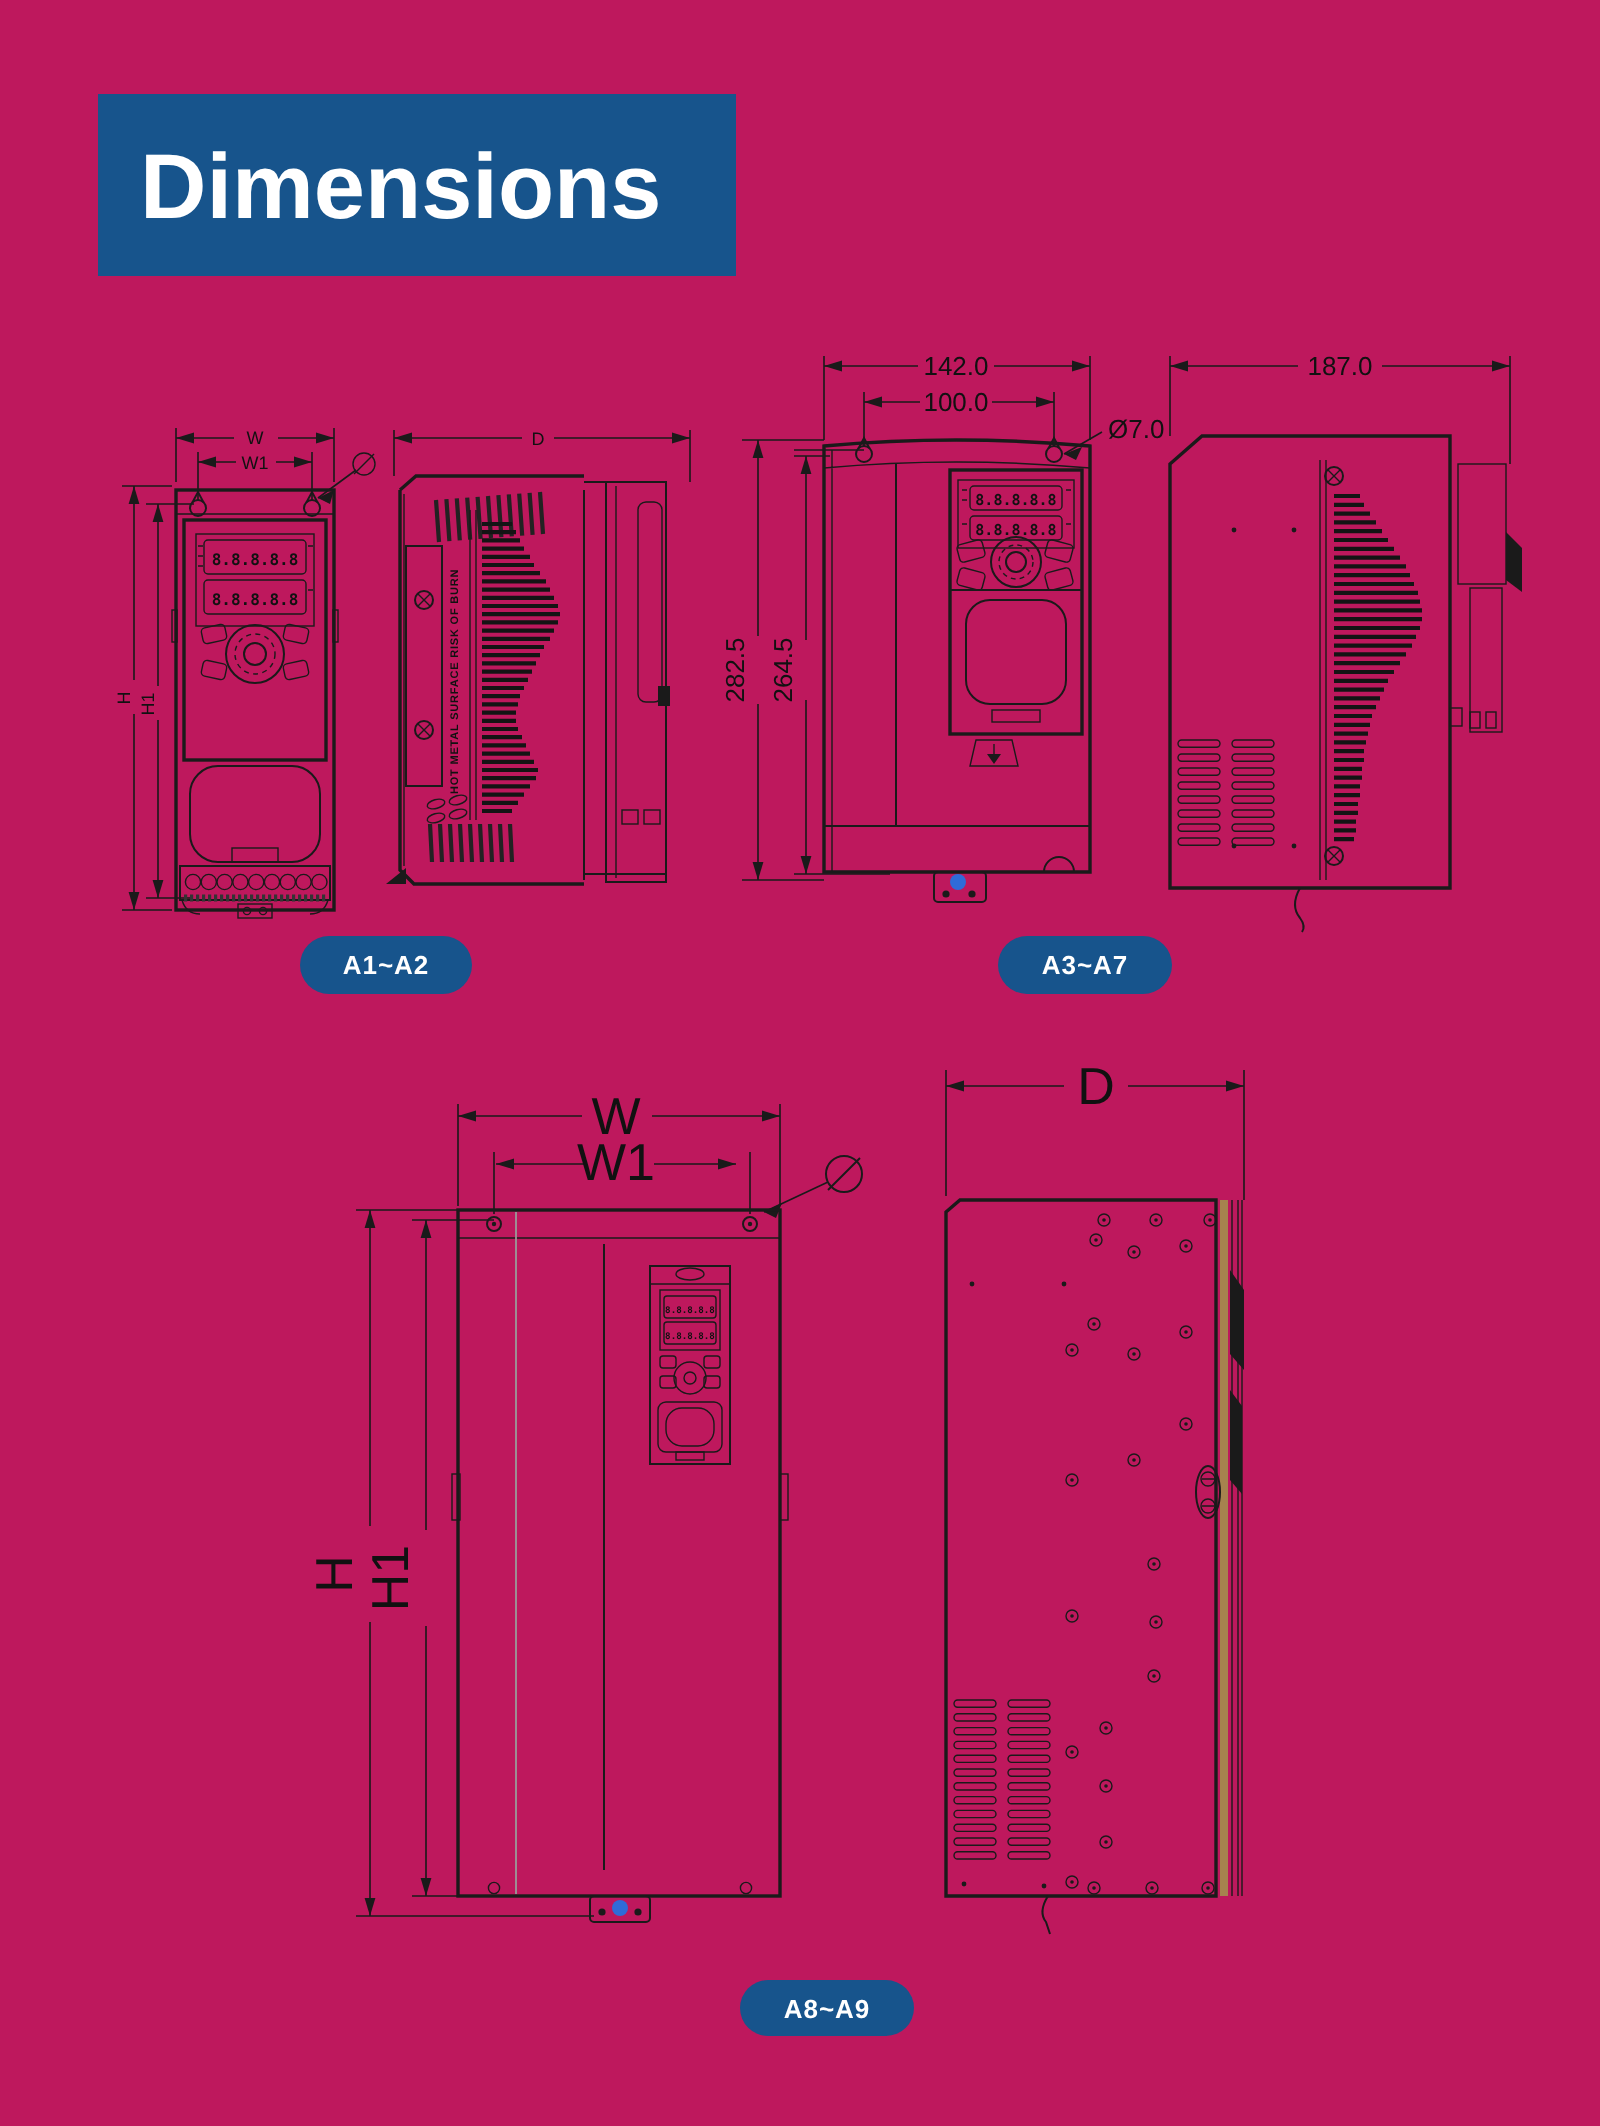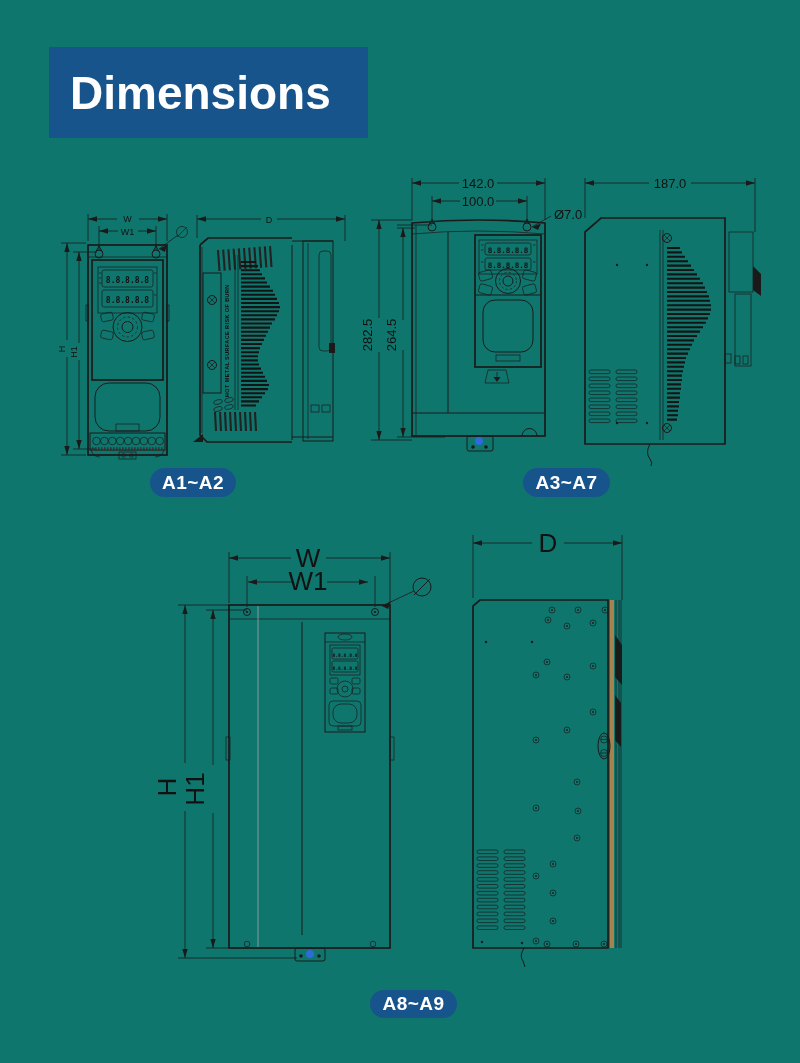--- a/index.html
+++ b/index.html
@@ -1,23 +1,23 @@
 <!DOCTYPE html>
 <html><head>
 <meta charset="utf-8">
 <style>
   html,body{margin:0;padding:0;background:#ffffff;font-family:"Liberation Sans",sans-serif;}
-  .page{position:relative;width:800px;height:1063px;background:#0f766e;overflow:hidden;}
+  .page{position:relative;width:800px;height:1063px;background:#be185d;overflow:hidden;}
   .banner{position:absolute;left:49px;top:47px;width:319px;height:91px;background:#17548c;
           display:flex;align-items:center;}
   .banner .title{color:#ffffff;font-weight:bold;font-size:46px;padding-left:21px;letter-spacing:0px;}
   .badge{position:absolute;height:29px;border-radius:15px;background:#17548c;color:#fff;
-         display:flex;align-items:center;justify-content:center;font-weight:bold;font-size:19px;letter-spacing:.5px;}
+         display:flex;align-items:center;justify-content:center;font-weight:bold;font-size:13px;letter-spacing:.5px;}
   .badge.b1{left:150px;top:468px;width:86px;}
-  .badge.b2{left:523px;top:468px;width:87px;}
+  .badge.b2{left:499px;top:468px;width:87px;}
   .badge.b3{left:370px;top:990px;width:87px;height:28px;}
   svg{position:absolute;overflow:visible;}
   .ln{fill:none;stroke:#1a1a1a;stroke-width:1;stroke-linecap:butt;stroke-linejoin:miter;}
   .thn{stroke-width:.7;}
   .thk{stroke-width:1.7;}
   .dml{stroke:#1a1a1a;stroke-width:.8;fill:none;}
   .blk{fill:#1a1a1a;stroke:none;}
   .gry{stroke:#9a9a9a;stroke-width:.9;fill:none;}
   .fins{stroke:#141414;stroke-width:2.1;fill:none;}
   .rib{stroke:#222;stroke-width:2.1;fill:none;}

